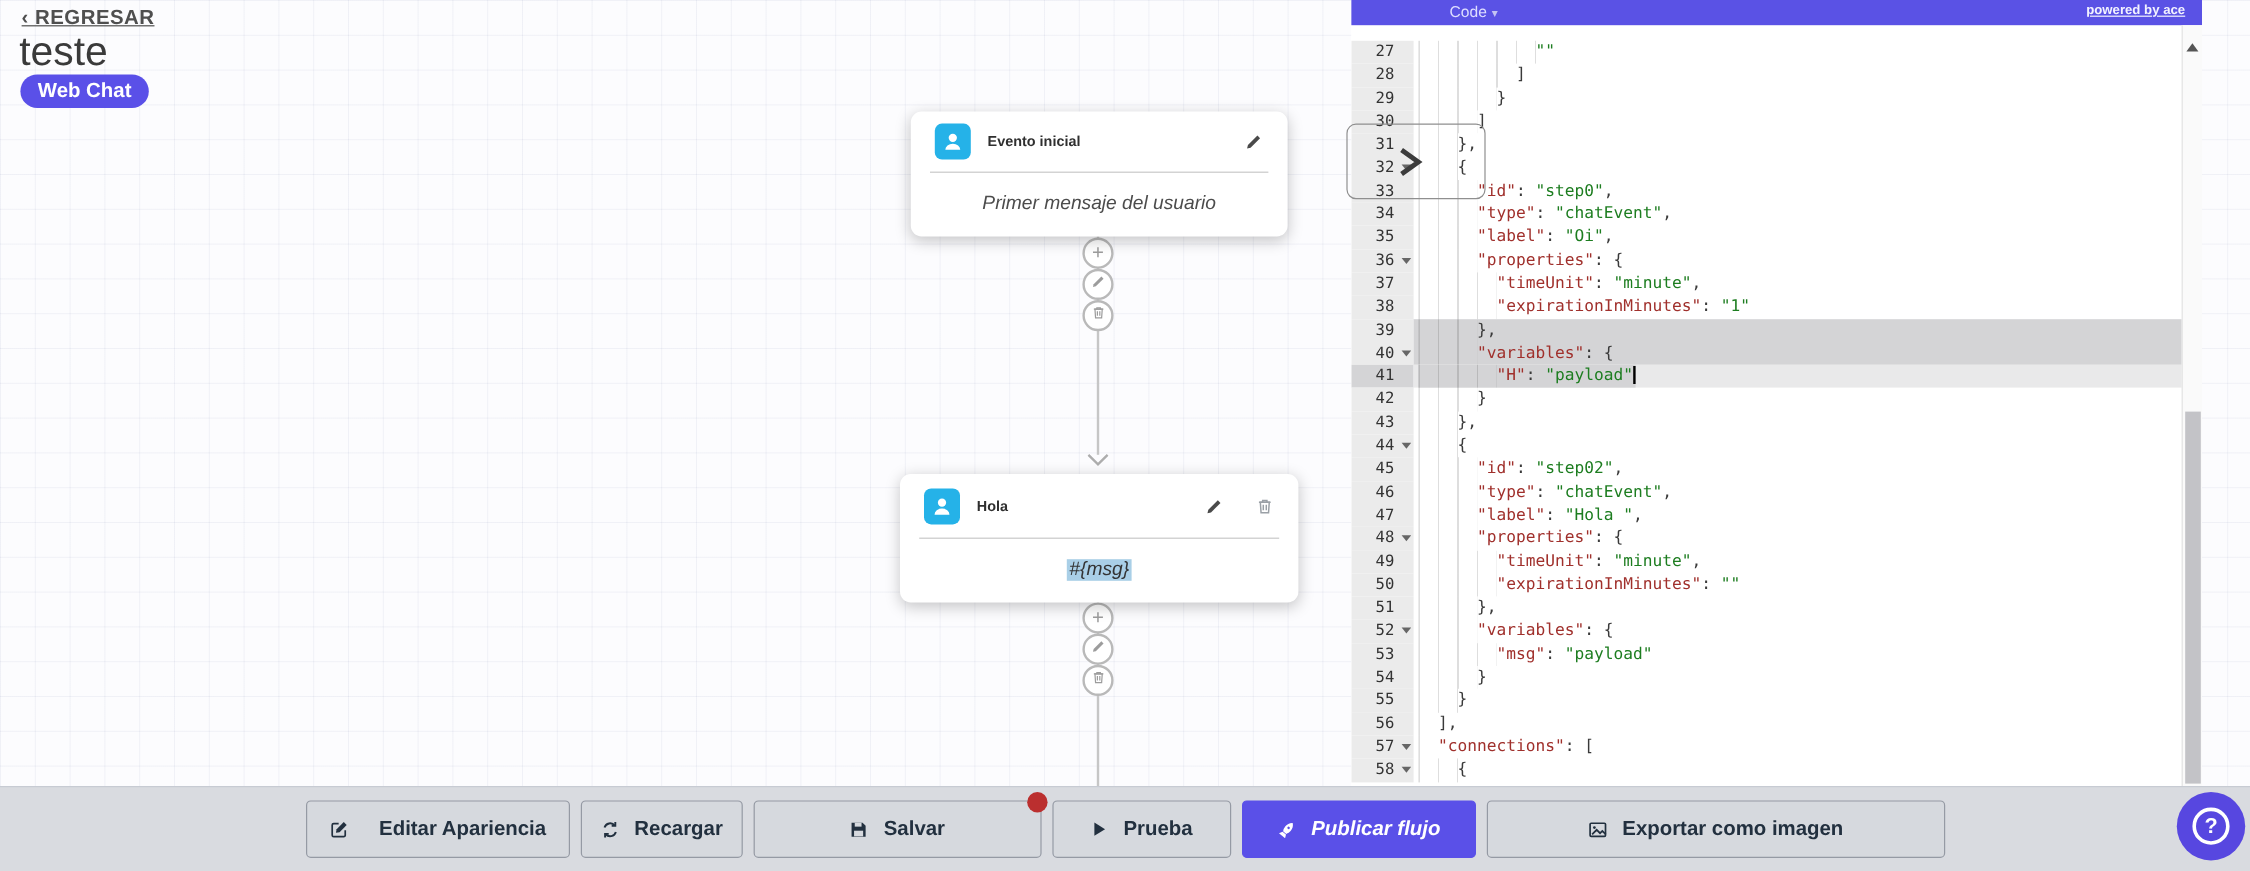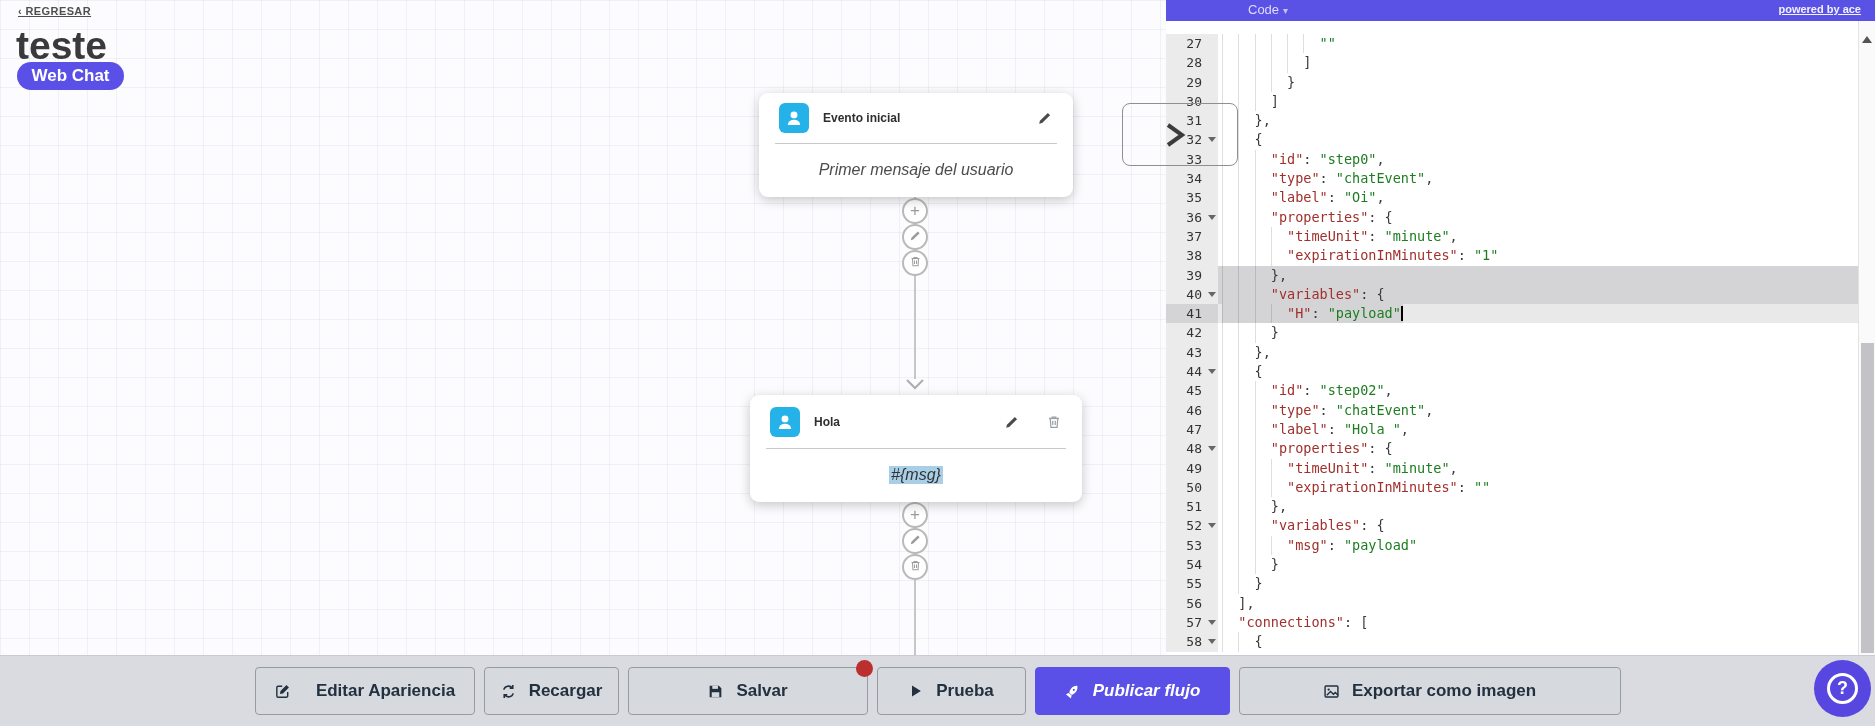--- a/index.html
+++ b/index.html
@@ -5,23 +5,23 @@
   * { box-sizing: border-box; margin: 0; padding: 0; }
   html,body { width:1875px; height:726px; font-family:"Liberation Sans", sans-serif; background:#fff; }
   #app { position:relative; width:1875px; height:726px; overflow:hidden; background:#fff; }
 
   
   #canvas { position:absolute; left:0; top:0; width:1875px; height:655px;
     background-color:#fcfcfe;
     background-image:linear-gradient(rgba(99,110,160,.08) 1px, transparent 1px),
                      linear-gradient(90deg, rgba(99,110,160,.08) 1px, transparent 1px);
     background-size:29px 29px; }
-  .back { position:absolute; left:18px; top:5px; font-size:11px; font-weight:700; color:#4f4f4f;
+  .back { position:absolute; left:18px; top:5px; font-size:17px; font-weight:700; color:#4f4f4f;
     letter-spacing:.4px; text-decoration:underline; cursor:pointer; }
-  .flow-title { position:absolute; left:16px; top:24px; font-size:39px; font-weight:700; color:#3a3a3a; }
+  .flow-title { position:absolute; left:16px; top:24px; font-size:34px; font-weight:400; color:#3a3a3a; }
   .badge { position:absolute; left:17px; top:62px; width:107px; height:28px; border-radius:14px;
     background:var(--accent,#5a50e8); color:#fff; font-weight:700; font-size:17px;
     display:flex; align-items:center; justify-content:center; }
 
   .node { position:absolute; background:#fff; border-radius:9px; box-shadow:0 3px 12px rgba(0,0,0,.22); z-index:3; }
   #node-initial { left:759px; top:93px;  width:314px; height:104px; }
   #node-hola    { left:750px; top:395px; width:332px; height:107px; }
   .node-head { display:flex; align-items:center; gap:14px; height:50px; padding:0 20px; }
   #node-hola .node-head { height:53px; }
   .node-icon { width:30px; height:30px; border-radius:6px; background:var(--node-icon-blue,#25b2e8);
@@ -42,21 +42,21 @@
     border:2px solid #b9b9b9; background:#fff; color:#9c9c9c; z-index:2; cursor:pointer;
     display:flex; align-items:center; justify-content:center; }
   .ccircle .plus { font-size:17px; line-height:1; font-weight:400; margin-top:-1px; }
 
   #panel-handle { position:absolute; left:1122px; top:103px; width:116px; height:63px;
     border:1.5px solid #8f8f8f; border-radius:8px; background:transparent; z-index:6;
     display:flex; align-items:center; cursor:pointer; }
   #panel-handle svg { margin-left:39px; }
 
   
-  #code-panel { position:absolute; left:1166px; top:0; width:709px; height:655px; background:#fff; z-index:4; overflow:hidden; }
+  #code-panel { position:absolute; left:1126px; top:0; width:709px; height:655px; background:#fff; z-index:4; overflow:hidden; }
   #code-head { position:absolute; left:0; top:0; width:100%; height:21px; background:var(--header-purple,#5a52e5); }
   .mode { position:absolute; left:82px; top:2px; color:#dedeff; font-size:13px; cursor:pointer; }
   .mode .caret { font-size:10px; color:#c3c3f2; margin-left:4px; }
   .powered { position:absolute; right:14px; top:3px; color:#f2f2ff; font-size:11px; font-weight:700;
     text-decoration:underline; cursor:pointer; }
 
   #code-rows { position:absolute; left:0; top:21px; right:0; bottom:0; padding-top:13px; overflow:hidden; }
   .crow { display:flex; height:19.3px; }
   .gut { flex:0 0 52px; background:#ebebeb; text-align:right; padding-right:16px; color:#333;
     font:13px/19.3px "DejaVu Sans Mono", monospace; position:relative; }

